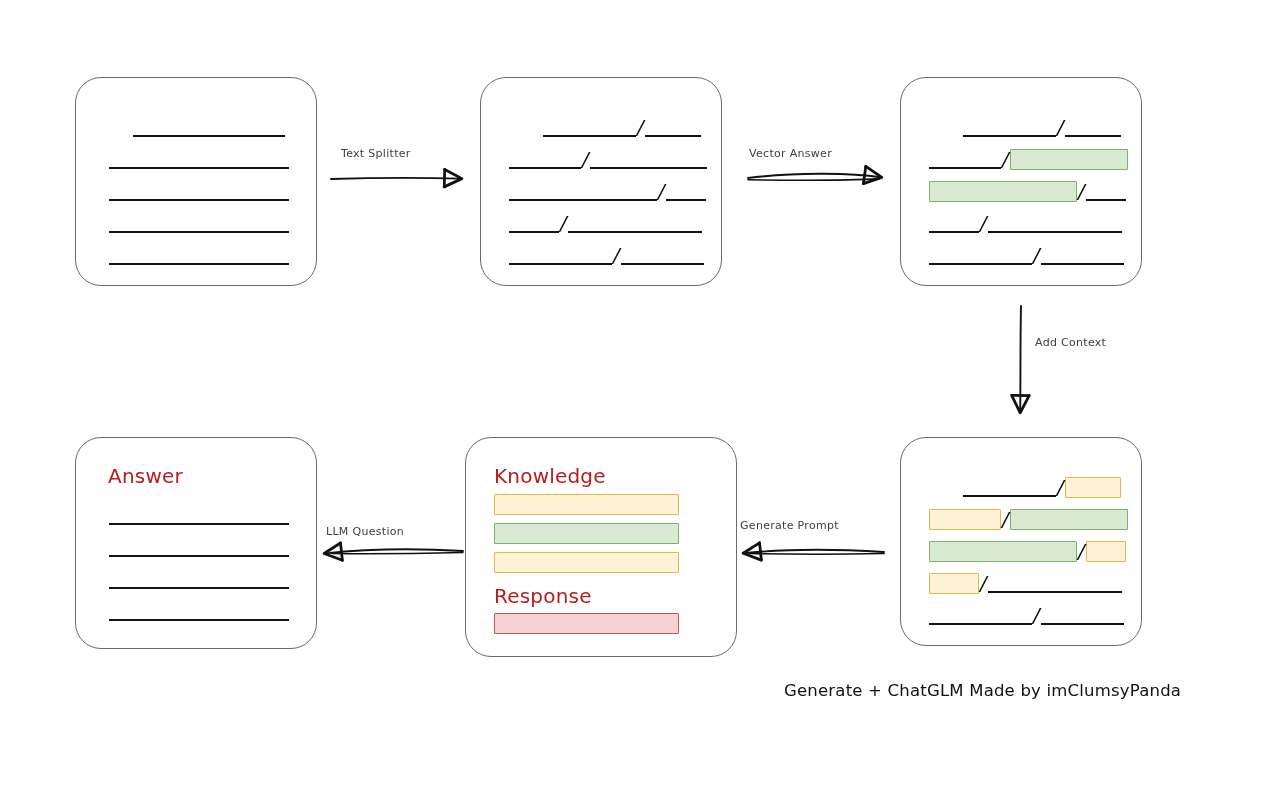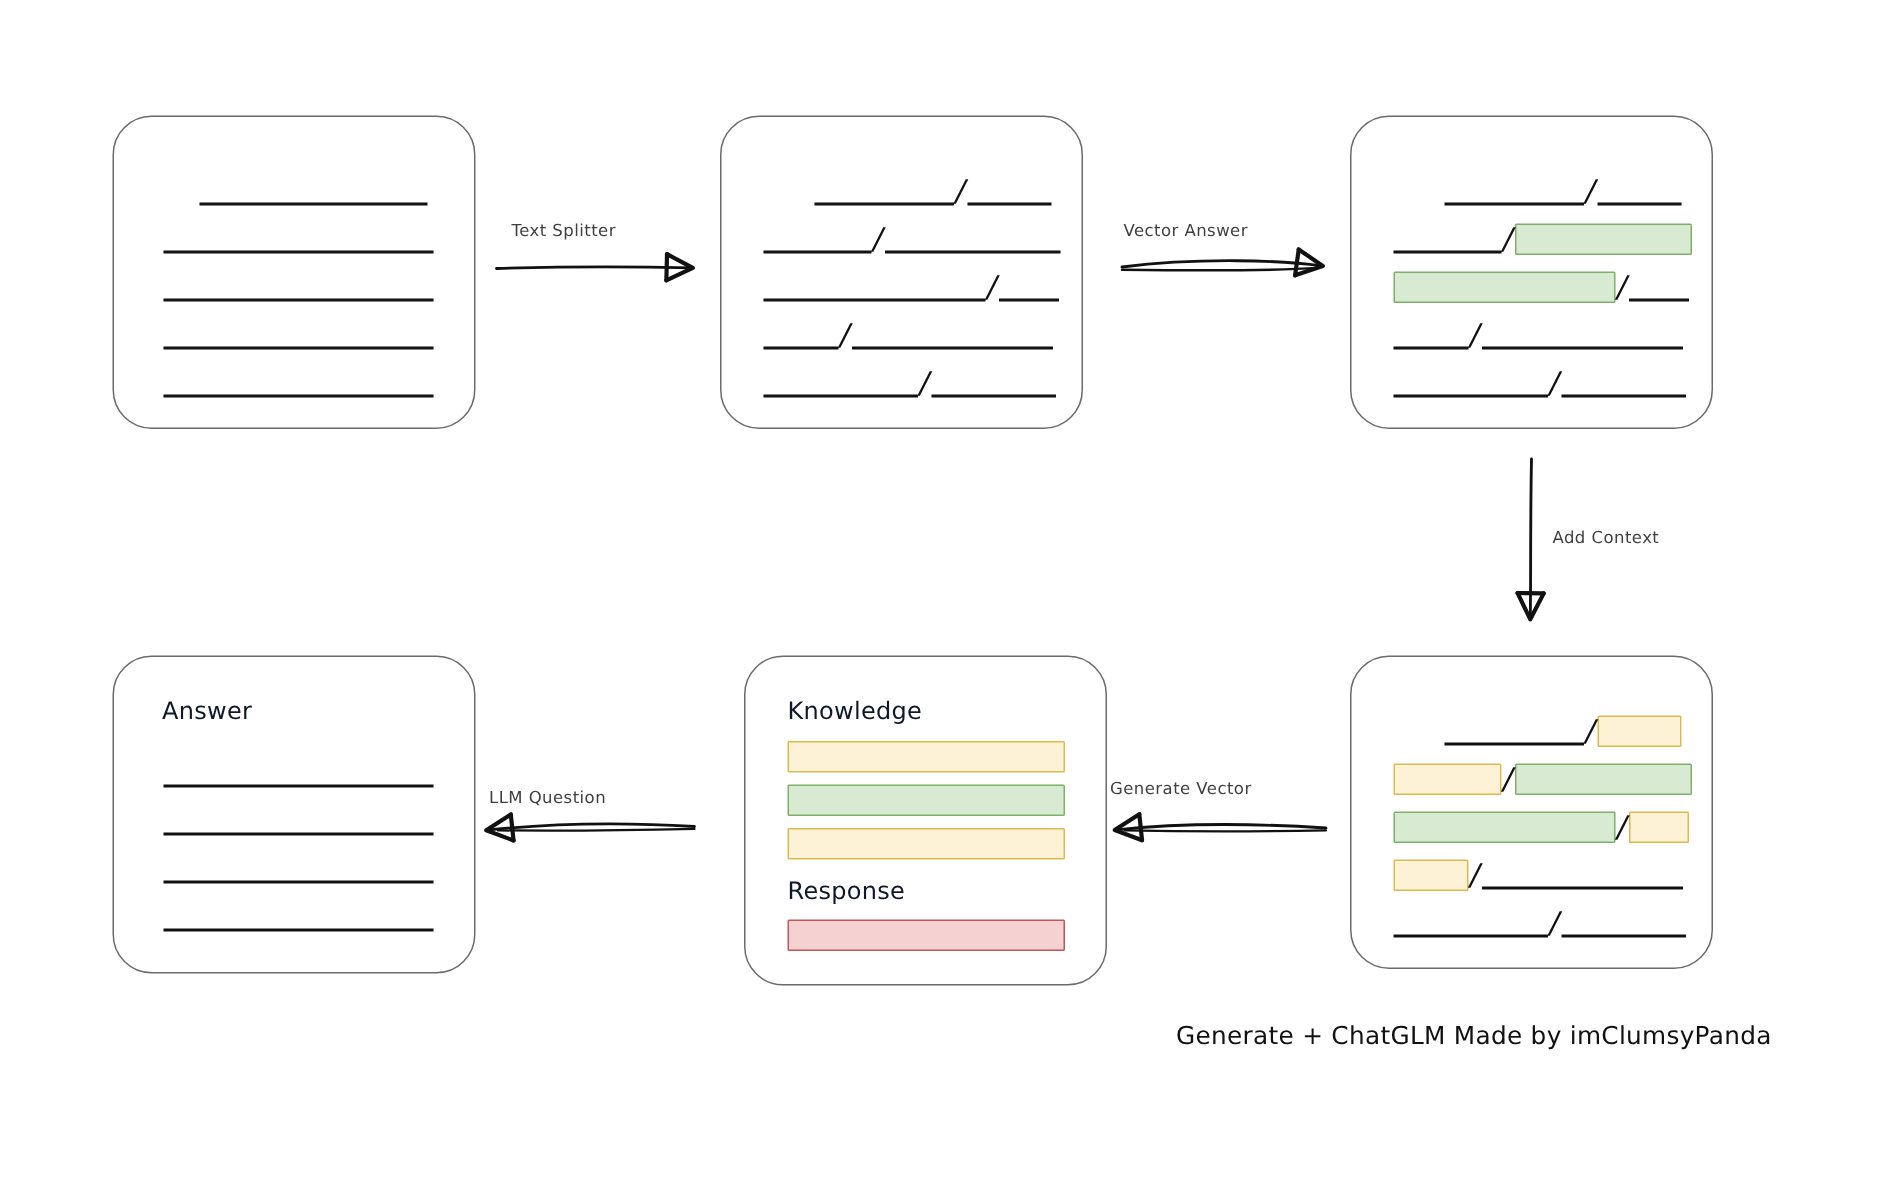--- a/index.html
+++ b/index.html
@@ -75,23 +75,23 @@
     font-style: italic;
     line-height: 1;
     color: #111111;
     padding: 0 1px;
     transform: translateY(-1px);
   }
 
   
   .card-label {
     position: absolute;
-    font-size: 16px;
+    font-size: 20px;
     letter-spacing: 0.2px;
-    color: #0f172a;
+    color: #b91c1c;
     white-space: nowrap;
   }
 
   .edge-label {
     position: absolute;
     font-size: 11px;
     letter-spacing: 0.3px;
     color: #404040;
     white-space: nowrap;
   }
@@ -146,23 +146,23 @@
     <g>
       <path d="M463,551 C 410,547.8 368,548.8 325,553.4" fill="none" stroke="#111111" stroke-width="1.9" stroke-linecap="round" marker-end="url(#hollowR)"></path>
       <path d="M463,552.6 C 410,553.8 370,554 332,553.6" fill="none" stroke="#111111" stroke-width="1.5" stroke-linecap="round"></path>
     </g>
   </svg>
 
   <div class="edge-label" style="left:341px; top:147px;">Text Splitter</div>
 
   <div class="edge-label" style="left:749px; top:147px;">Vector Answer</div>
 
-  <div class="edge-label" style="left:1035px; top:352px;">Add Context</div>
-
-  <div class="edge-label" style="left:740px; top:519px;">Generate Vector</div>
+  <div class="edge-label" style="left:1035px; top:336px;">Add Context</div>
+
+  <div class="edge-label" style="left:740px; top:519px;">Generate Prompt</div>
 
   <div class="edge-label" style="left:326px; top:525px;">LLM Question</div>
 
   <div class="card" style="left:75px; top:77px; width:242px; height:209px;">
     <div class="card-inner">
         <div class="row" style="top: 42px; left: 0px;">
           <span class="seg-line" style="width: 152px; margin-left: 57px;"></span>
         </div>
         <div class="row" style="top: 74px; left: 0px;">
           <span class="seg-line" style="width: 180px; margin-left: 33px;"></span>
@@ -262,21 +262,21 @@
           <span class="seg-line" style="width: 134px;"></span>
         </div>
         <div class="row" style="top: 170px; left: 0px;">
           <span class="seg-line" style="width: 103px; margin-left: 28px;"></span>
           <span class="slash">/</span>
           <span class="seg-line" style="width: 83px;"></span>
         </div>
       </div>
   </div>
 
-  <div class="card" style="left:496px; top:437px; width:242px; height:220px;">
+  <div class="card" style="left:465px; top:437px; width:272px; height:220px;">
     <div class="card-label" style="left:28px; top:26px;">Knowledge</div>
     <div class="card-inner">
         <div class="seg-chip chip-yellow" style="position: absolute; left: 28px; top: 56px; width: 185px;"></div>
         <div class="seg-chip chip-green" style="position: absolute; left: 28px; top: 85px; width: 185px;"></div>
         <div class="seg-chip chip-yellow" style="position: absolute; left: 28px; top: 114px; width: 185px;"></div>
       </div>
     <div class="card-label" style="left:28px; top:146px;">Response</div>
     <div class="card-inner">
         <div class="seg-chip chip-red" style="position: absolute; left: 28px; top: 175px; width: 185px;"></div>
       </div>

